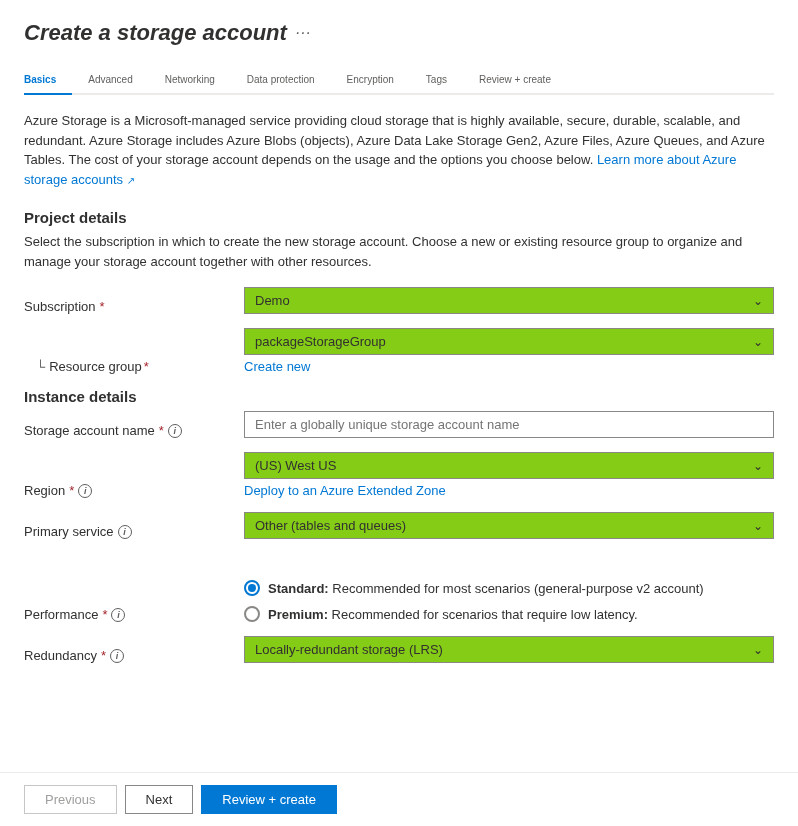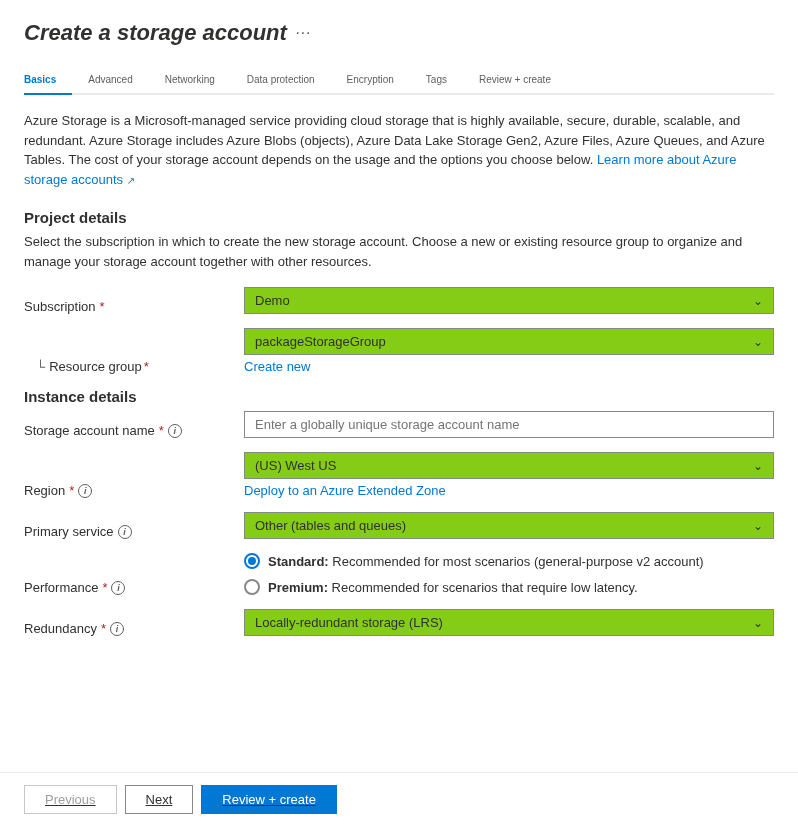--- a/index.html
+++ b/index.html
@@ -150,20 +150,21 @@
       cursor: pointer;
       text-decoration: none;
       display: block;
       margin-top: 4px;
     }
     
     .radio-group {
       display: flex;
       flex-direction: column;
       gap: 10px;
+      margin-top: 27px;
     }
     .radio-item {
       display: flex;
       align-items: center;
       gap: 8px;
       cursor: pointer;
     }
     .radio-circle {
       width: 16px;
       height: 16px;
@@ -189,21 +190,20 @@
     }
     .radio-label strong { font-weight: 600; }
     
     .footer {
       display: flex;
       align-items: center;
       gap: 8px;
       padding: 12px 24px;
       border-top: 1px solid #edebe9;
       background: #fff;
-      text-decoration: underline;
     }
     .btn {
       padding: 6px 20px;
       font-size: 13px;
       cursor: pointer;
       border: 1px solid #8a8886;
       background: #fff;
       color: #323130;
     }
     .btn-primary {

